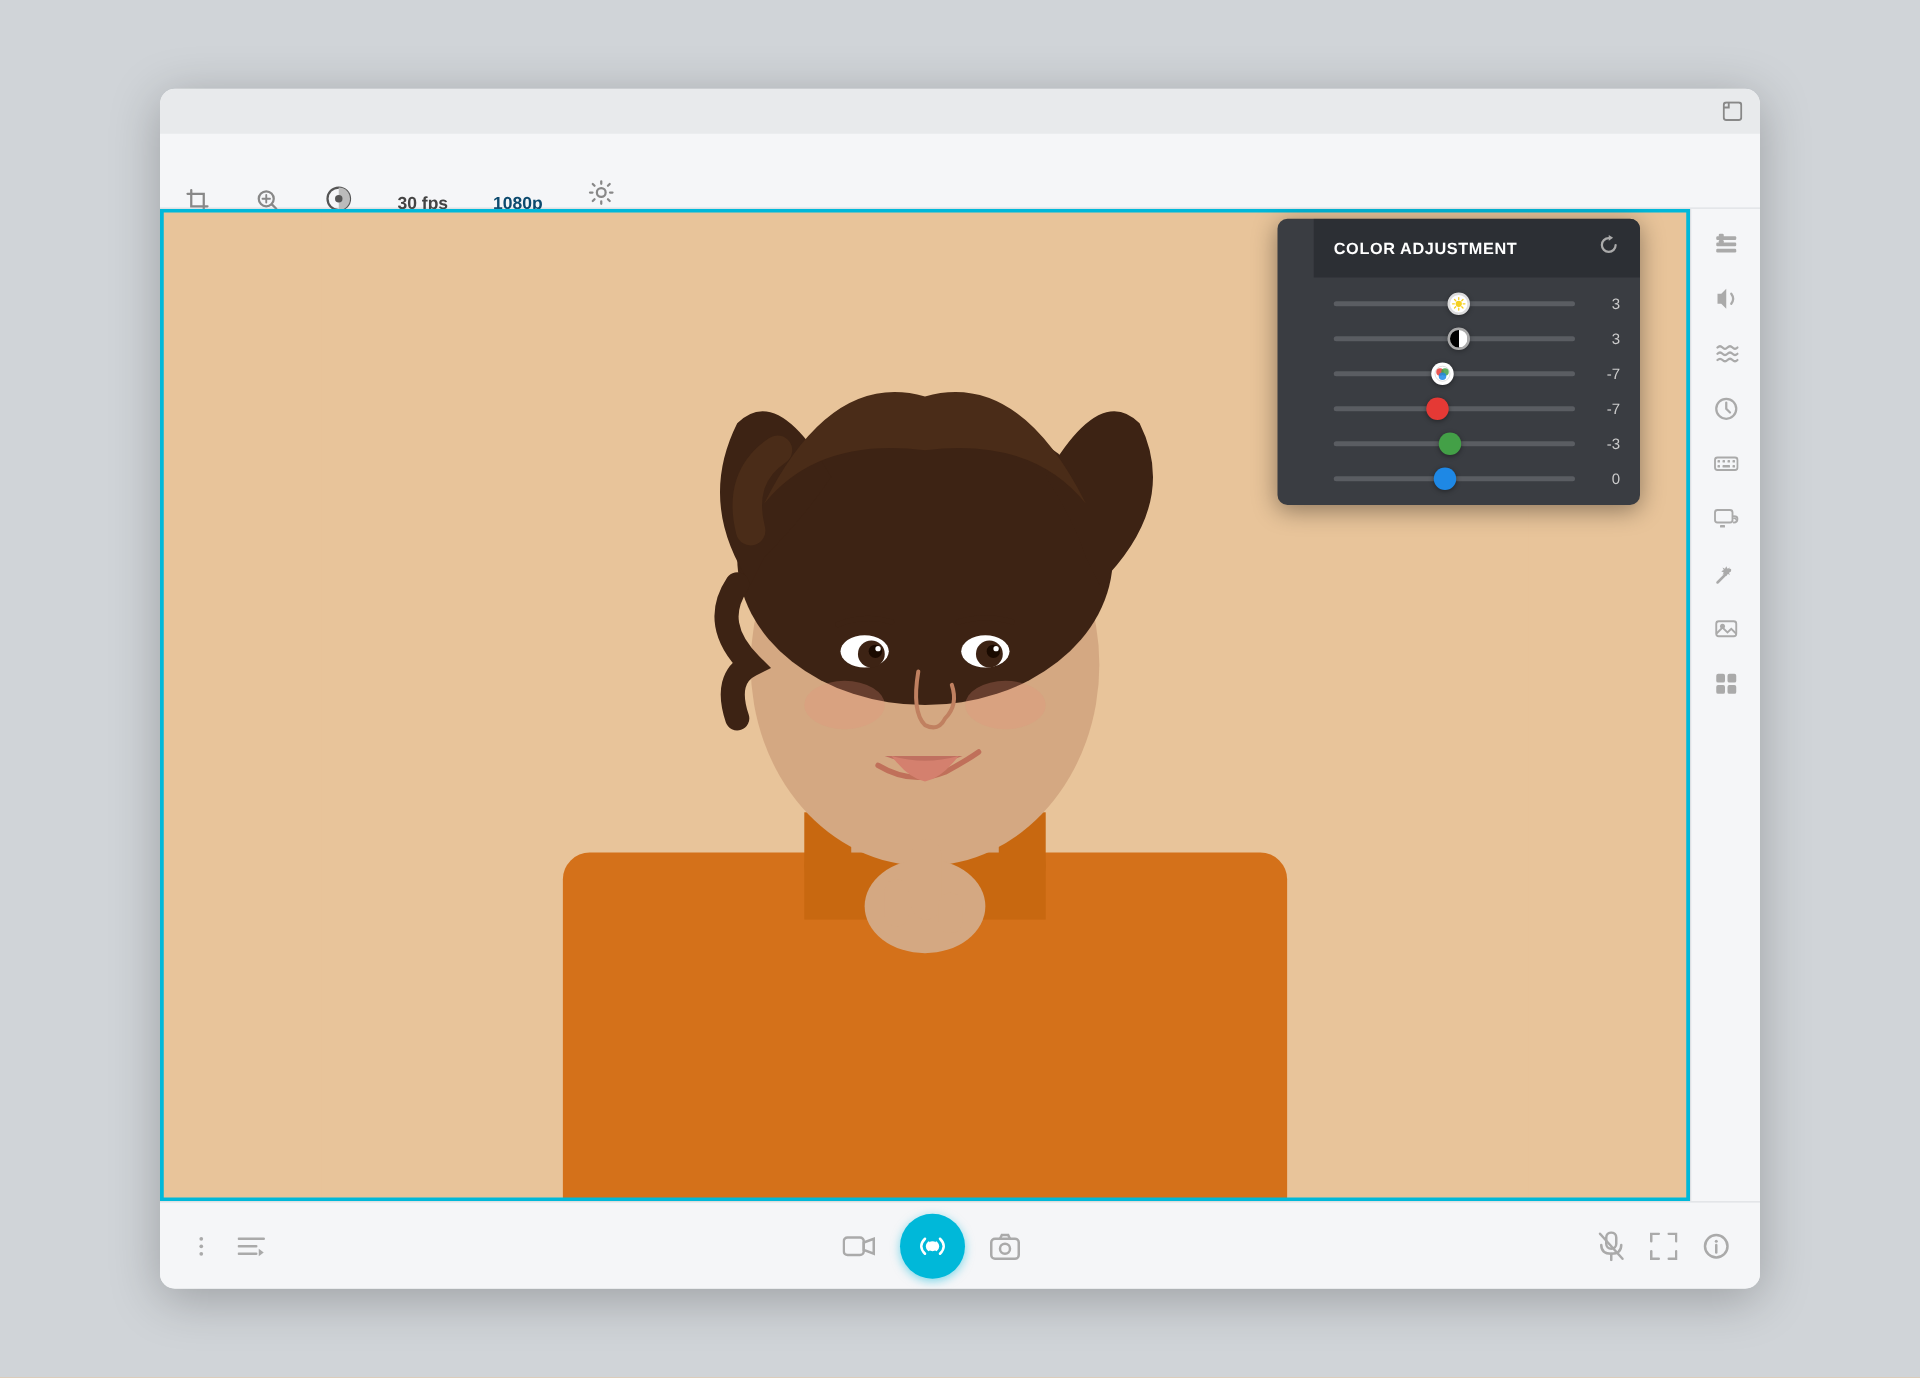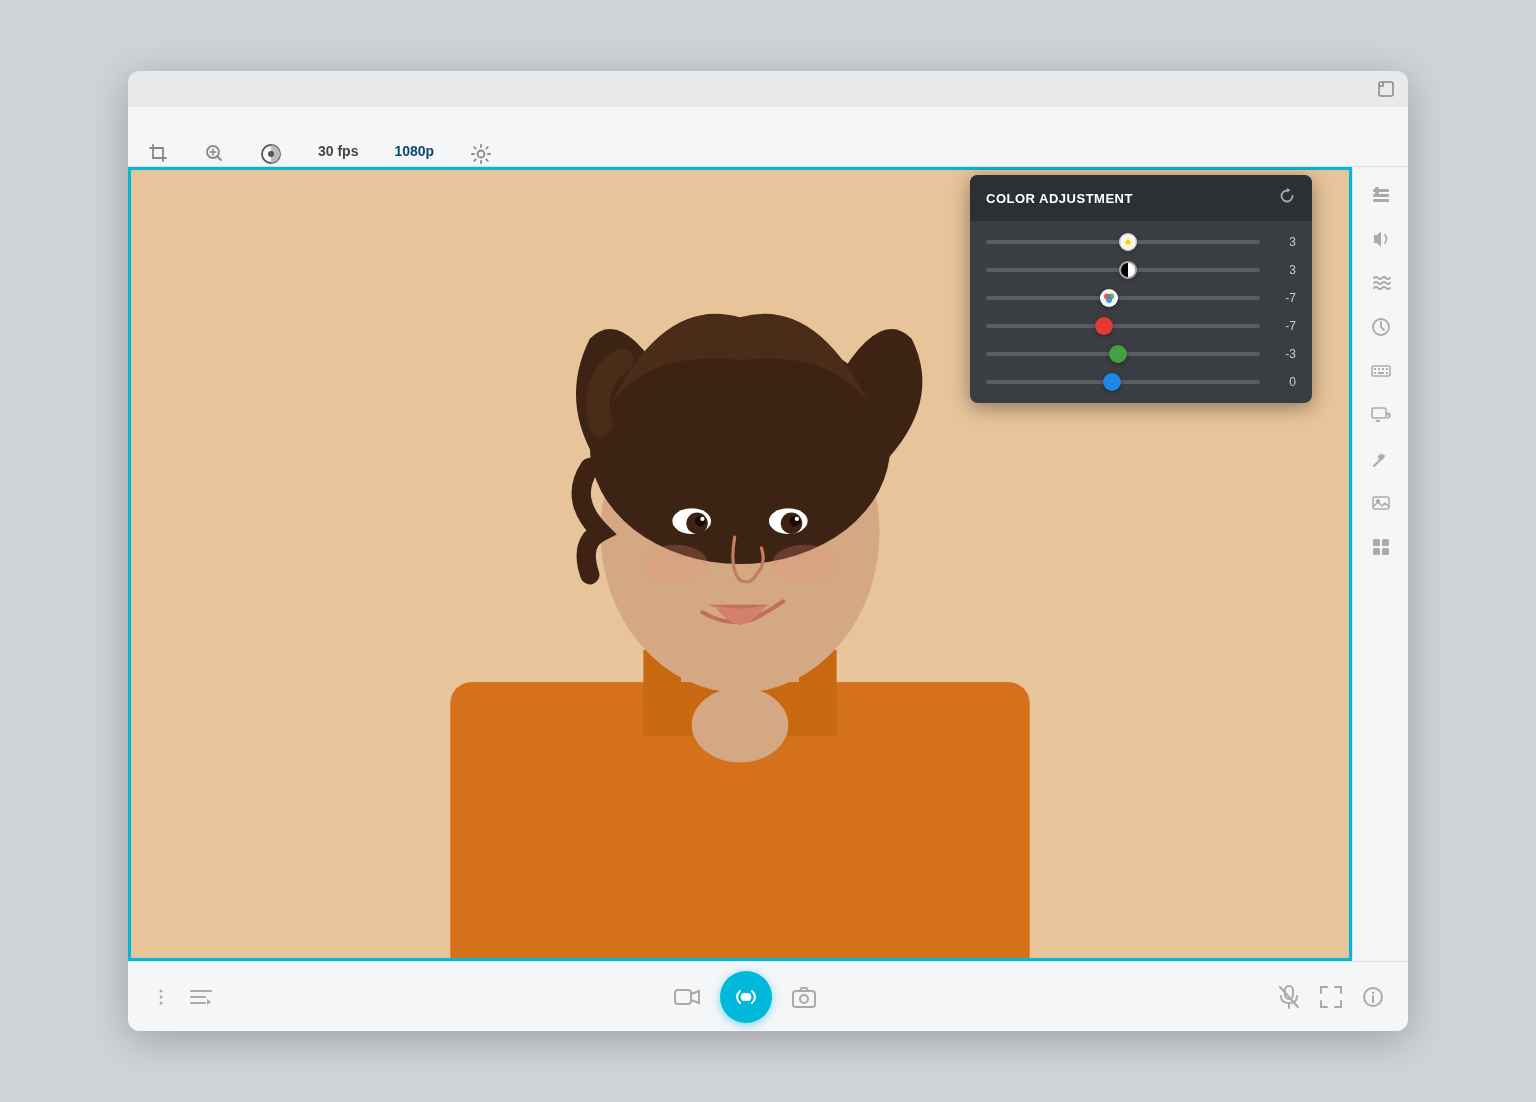--- a/index.html
+++ b/index.html
@@ -99,21 +99,21 @@
       color: #2a2a2a;
     }
     .logo-enterprise {
       font-size: 16px;
       font-weight: 300;
       color: #666;
       margin-left: 2px;
     }
     .toolbar-right {
       display: flex;
-      align-items: flex-start;
+      align-items: flex-end;
       gap: 36px;
       margin-top: 40px;
     }
     .toolbar-icon {
       color: #888;
       font-size: 18px;
       cursor: pointer;
       display: flex;
       align-items: center;
       justify-content: center;
@@ -172,26 +172,27 @@
       border: 3px solid #00b8d9;
       pointer-events: none;
       z-index: 10;
     }
 
     
     .color-panel {
       position: absolute;
       top: 8px;
       right: 40px;
-      width: 342px;
+      width: 290px;
       background: #3a3d42;
       border-radius: 8px;
       overflow: hidden;
       z-index: 20;
       box-shadow: 0 4px 20px rgba(0,0,0,0.4);
+      padding-left: 29px;
     }
     .color-panel-header {
       background: #2c2f34;
       padding: 12px 16px;
       display: flex;
       align-items: center;
       justify-content: space-between;
     }
     .color-panel-title {
       font-size: 13px;

